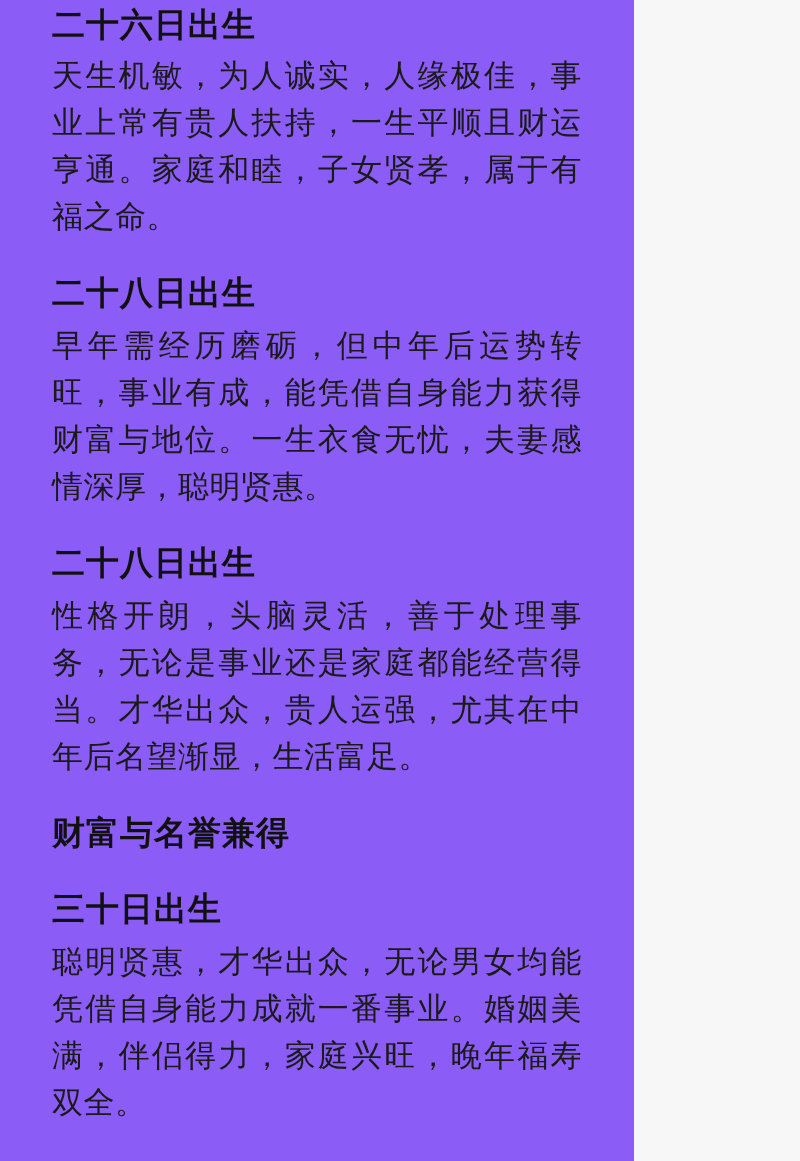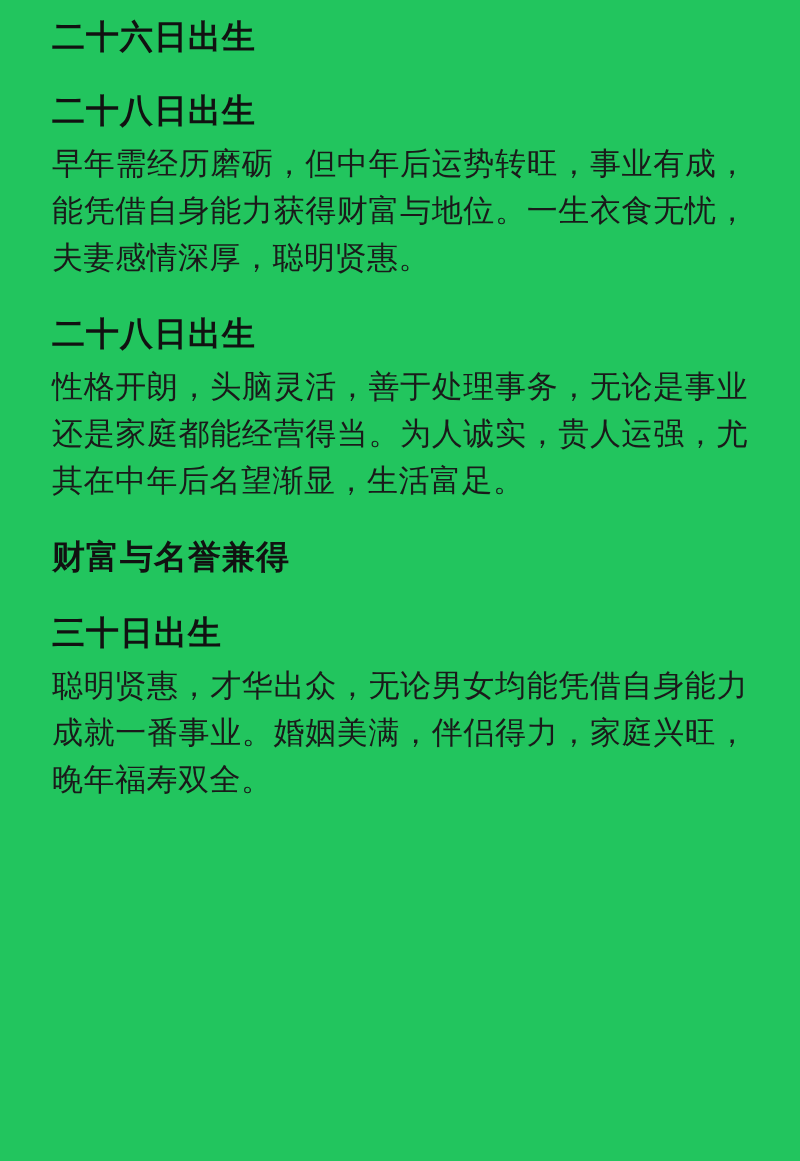--- a/index.html
+++ b/index.html
@@ -8,25 +8,25 @@
   }
   body {
     width: 800px;
     height: 1161px;
     background: #f7f7f7;
     font-family: "Liberation Sans", "DejaVu Sans", sans-serif;
     color: #1c1c1c;
     overflow: hidden;
   }
   .page {
-    width: 800px;
+    width: 634px;
     height: 1161px;
     box-sizing: border-box;
-    padding: 16px 52px;
-    background: #22c55e;
+    padding: 4px 52px;
+    background: #8b5cf6;
   }
   .section {
     margin-bottom: 30px;
   }
   .section:first-child {
     padding-top: 0;
   }
   .sec-title {
     font-size: 33px;
     font-weight: bold;
@@ -48,30 +48,31 @@
     line-height: 42px;
   }
 </style>
 </head>
 <body>
 
 <div class="page">
 
   <div class="section first">
     <h2 class="sec-title">二十六日出生</h2>
+    <p class="sec-body">天生机敏，为人诚实，人缘极佳，事业上常有贵人扶持，一生平顺且财运亨通。家庭和睦，子女贤孝，属于有福之命。</p>
   </div>
 
   <div class="section">
     <h2 class="sec-title">二十八日出生</h2>
     <p class="sec-body">早年需经历磨砺，但中年后运势转旺，事业有成，能凭借自身能力获得财富与地位。一生衣食无忧，夫妻感情深厚，聪明贤惠。</p>
   </div>
 
   <div class="section">
     <h2 class="sec-title">二十八日出生</h2>
-    <p class="sec-body">性格开朗，头脑灵活，善于处理事务，无论是事业还是家庭都能经营得当。为人诚实，贵人运强，尤其在中年后名望渐显，生活富足。</p>
+    <p class="sec-body">性格开朗，头脑灵活，善于处理事务，无论是事业还是家庭都能经营得当。才华出众，贵人运强，尤其在中年后名望渐显，生活富足。</p>
   </div>
 
   <div class="section">
     <h2 class="sec-title">财富与名誉兼得</h2>
   </div>
 
   <div class="section">
     <h2 class="sec-title">三十日出生</h2>
     <p class="sec-body">聪明贤惠，才华出众，无论男女均能凭借自身能力成就一番事业。婚姻美满，伴侣得力，家庭兴旺，晚年福寿双全。</p>
   </div>

